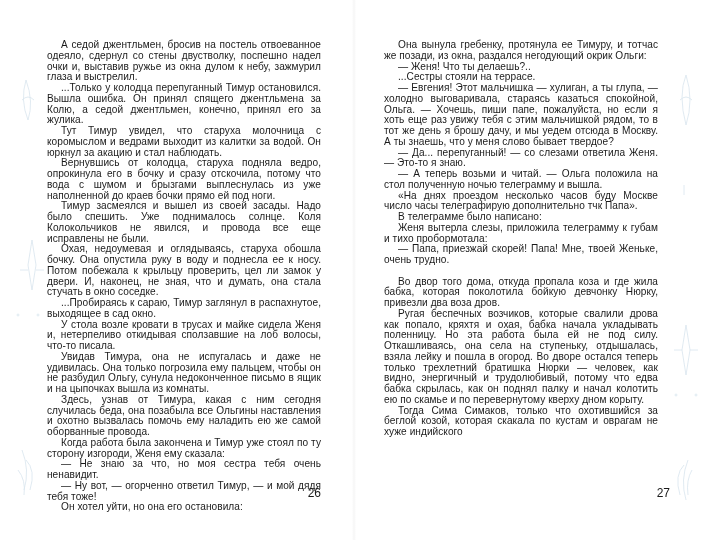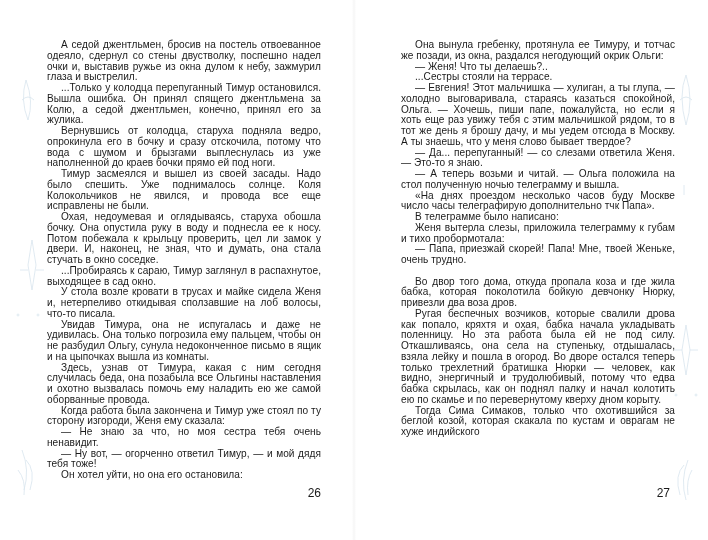--- a/index.html
+++ b/index.html
@@ -9,21 +9,21 @@
     font-family:"Liberation Sans", sans-serif;
     color:#1a1a1a;
   }
   .spread { position:absolute; left:0; top:0; width:708px; height:540px; }
   .gutter {
     position:absolute; left:352px; top:0; width:4px; height:540px;
     background:linear-gradient(90deg, rgba(0,0,0,0) 0%, rgba(0,0,0,0.04) 50%, rgba(0,0,0,0) 100%);
   }
   .page { position:absolute; top:40px; width:274px; }
   .page.left { left:47px; }
-  .page.right { left:401px; }
+  .page.right { left:384px; }
   .para {
     font-size:10.1px; line-height:10.75px; margin:0; text-align:justify;
     text-indent:14px; letter-spacing:0.05px;
   }
   .gap { height:10.75px; }
   .pagenum {
     position:absolute; top:486px; width:274px; text-align:right;
     font-size:12px;
   }
   .pagenum.left { left:47px; }
@@ -58,20 +58,21 @@
       <path d="M16 330 l-8 0 M24 330 l8 0"></path>
       <circle cx="10" cy="375" r="1"></circle>
         <circle cx="30" cy="375" r="1"></circle>
       <path d="M22 440 q-8 20 -2 40 M18 445 q-10 10 -4 30 M26 450 q-6 10 -4 25"></path>
     </g>
   </svg>
 
   <div class="page left">
     <p class="para">А седой джентльмен, бросив на постель отвоеванное одеяло, сдернул со стены двустволку, поспешно надел очки и, выставив ружье из окна дулом к небу, зажмурил глаза и выстрелил.</p>
     <p class="para">...Только у колодца перепуганный Тимур остановился. Вышла ошибка. Он принял спящего джентльмена за Колю, а седой джентльмен, конечно, принял его за жулика.</p>
+    <p class="para">Тут Тимур увидел, что старуха молочница с коромыслом и ведрами выходит из калитки за водой. Он юркнул за акацию и стал наблюдать.</p>
     <p class="para">Вернувшись от колодца, старуха подняла ведро, опрокинула его в бочку и сразу отскочила, потому что вода с шумом и брызгами выплеснулась из уже наполненной до краев бочки прямо ей под ноги.</p>
     <p class="para">Тимур засмеялся и вышел из своей засады. Надо было спешить. Уже поднималось солнце. Коля Колокольчиков не явился, и провода все еще исправлены не были.</p>
     <p class="para">Охая, недоумевая и оглядываясь, старуха обошла бочку. Она опустила руку в воду и поднесла ее к носу. Потом побежала к крыльцу проверить, цел ли замок у двери. И, наконец, не зная, что и думать, она стала стучать в окно соседке.</p>
     <p class="para">...Пробираясь к сараю, Тимур заглянул в распахнутое, выходящее в сад окно.</p>
     <p class="para">У стола возле кровати в трусах и майке сидела Женя и, нетерпеливо откидывая сползавшие на лоб волосы, что-то писала.</p>
     <p class="para">Увидав Тимура, она не испугалась и даже не удивилась. Она только погрозила ему пальцем, чтобы он не разбудил Ольгу, сунула недоконченное письмо в ящик и на цыпочках вышла из комнаты.</p>
     <p class="para">Здесь, узнав от Тимура, какая с ним сегодня случилась беда, она позабыла все Ольгины наставления и охотно вызвалась помочь ему наладить ею же самой оборванные провода.</p>
     <p class="para">Когда работа была закончена и Тимур уже стоял по ту сторону изгороди, Женя ему сказала:</p>
     <p class="para">— Не знаю за что, но моя сестра тебя очень ненавидит.</p>
     <p class="para">— Ну вот, — огорченно ответил Тимур, — и мой дядя тебя тоже!</p>

